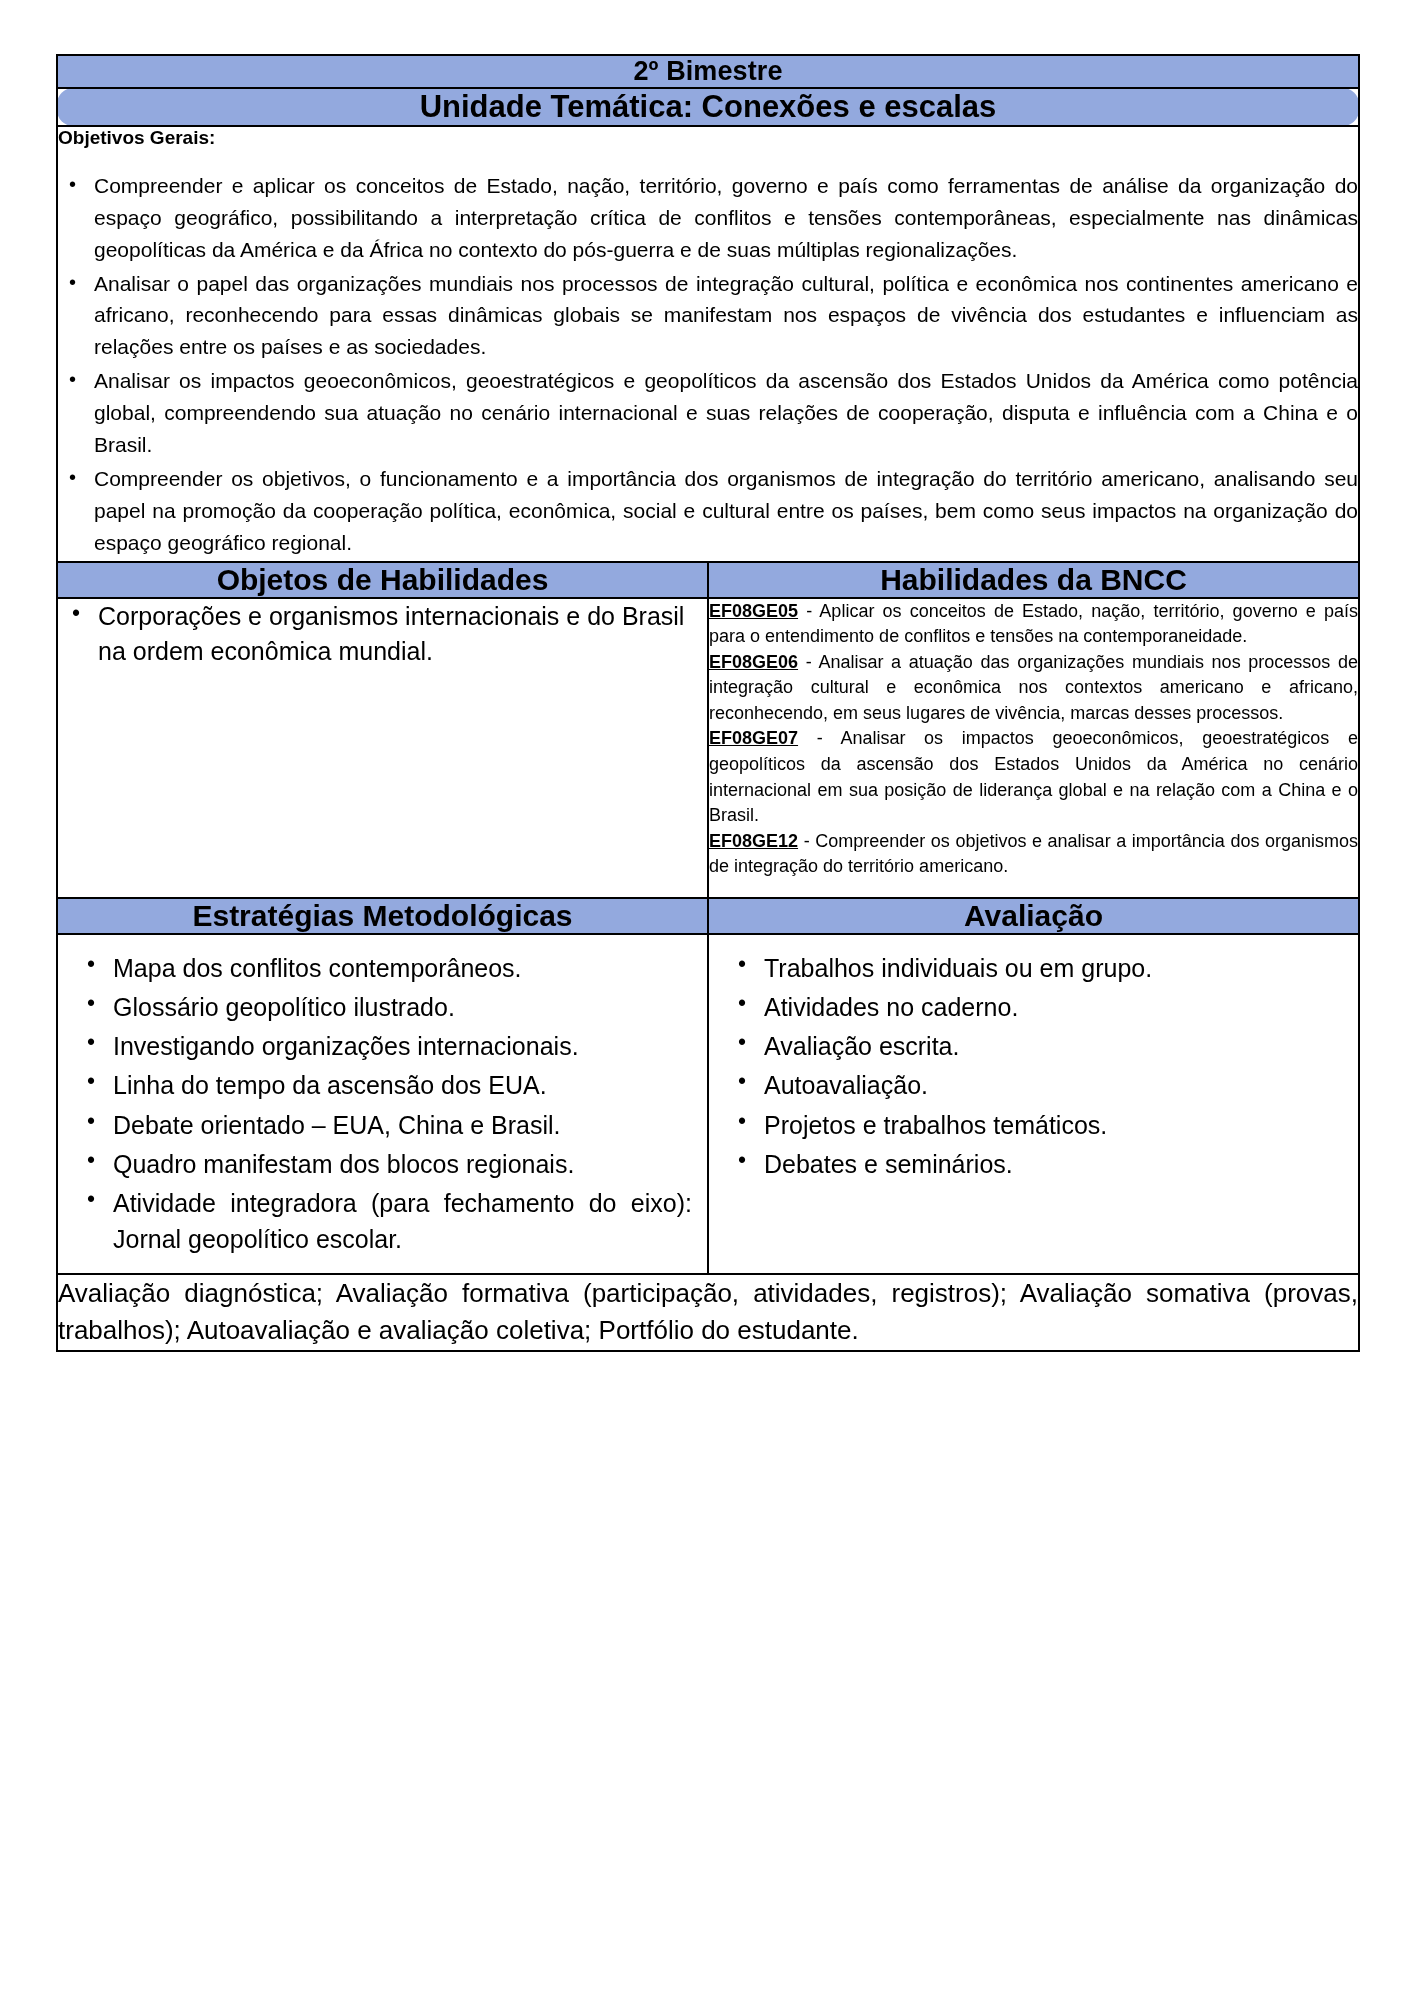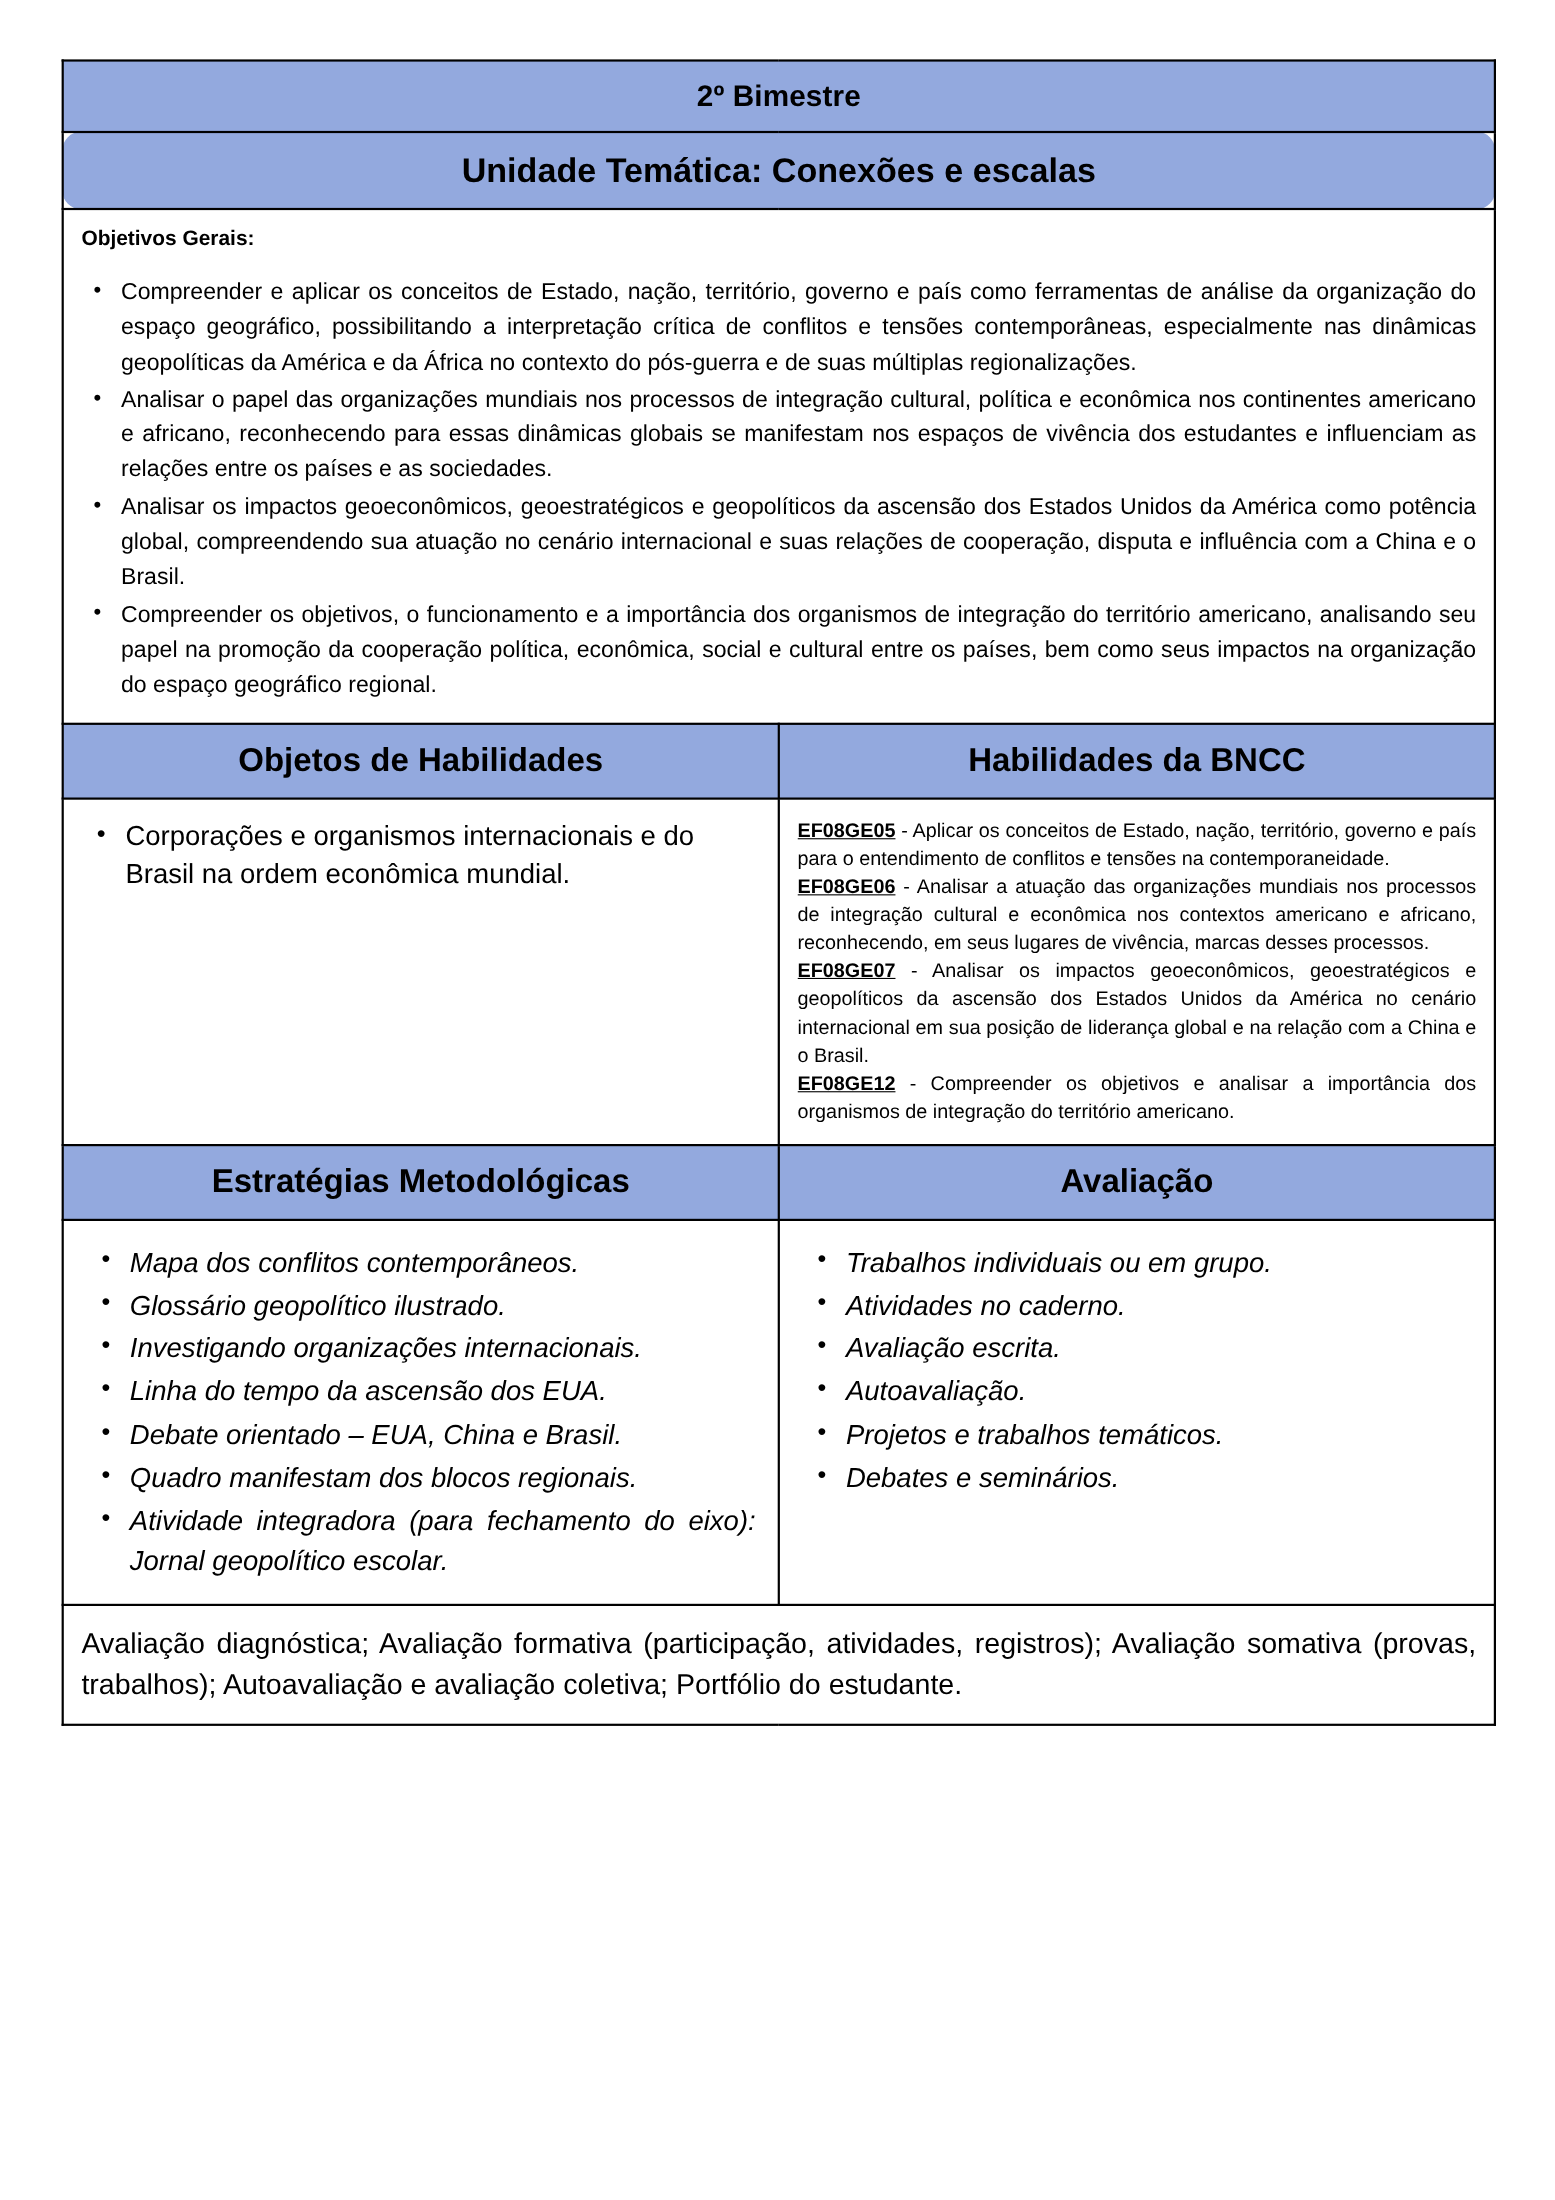--- a/index.html
+++ b/index.html
@@ -26,21 +26,21 @@
 
   .doc-table {
     width: 1302px;
     border-collapse: collapse;
     table-layout: fixed;
   }
 
   .doc-table td {
     border: 2.5px solid #000000;
     vertical-align: top;
-    padding: 16px;
+    padding: 0;
   }
 
   
   .band {
     background: #93A9DE;
     text-align: center;
     font-weight: bold;
     color: #000000;
   }
   .band-bimestre {
@@ -142,24 +142,23 @@
   .bncc-code {
     font-weight: bold;
     text-decoration: underline;
   }
 
   .estrat-cell, .avalia-cell {
     padding: 16px 16px 22px 16px;
     height: 310px;
   }
   ul.strat-list {
-    margin: 4px;
+    margin: 15px;
     padding: 0 0 0 40px;
     list-style: none;
-    font-style: italic;
   }
   ul.strat-list > li {
     position: relative;
     font-size: 25px;
     line-height: 1.45;
     margin: 0 0 3px 0;
   }
   ul.strat-list > li::before {
     content: "\2022";
     position: absolute;

